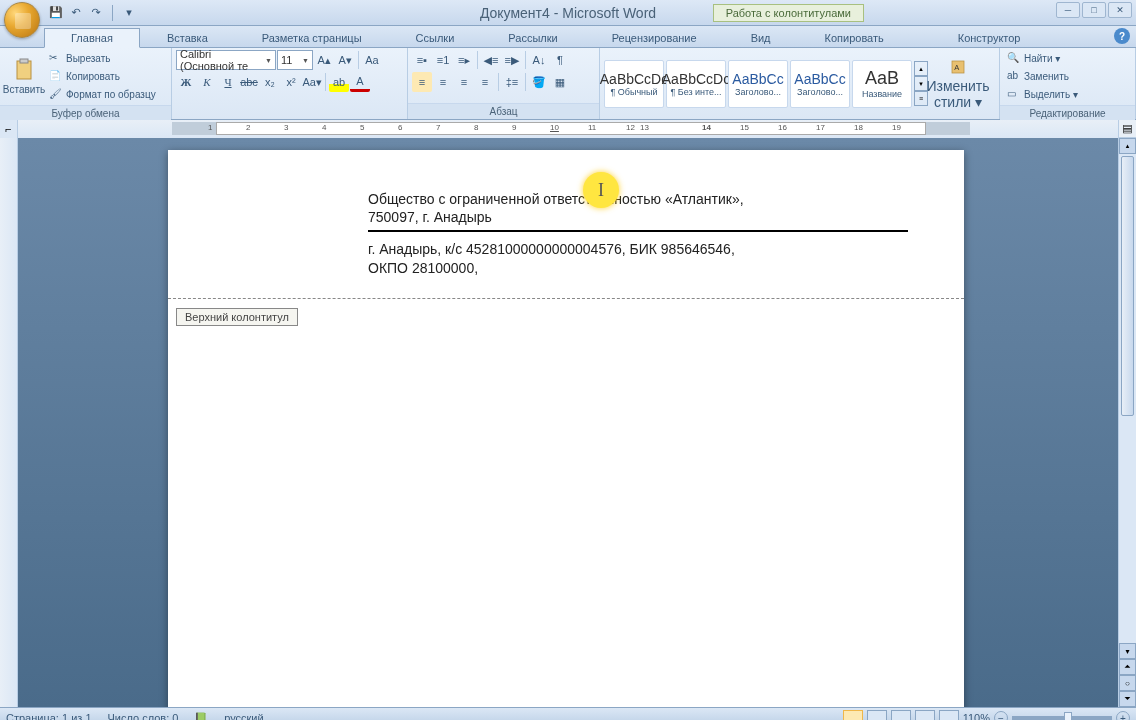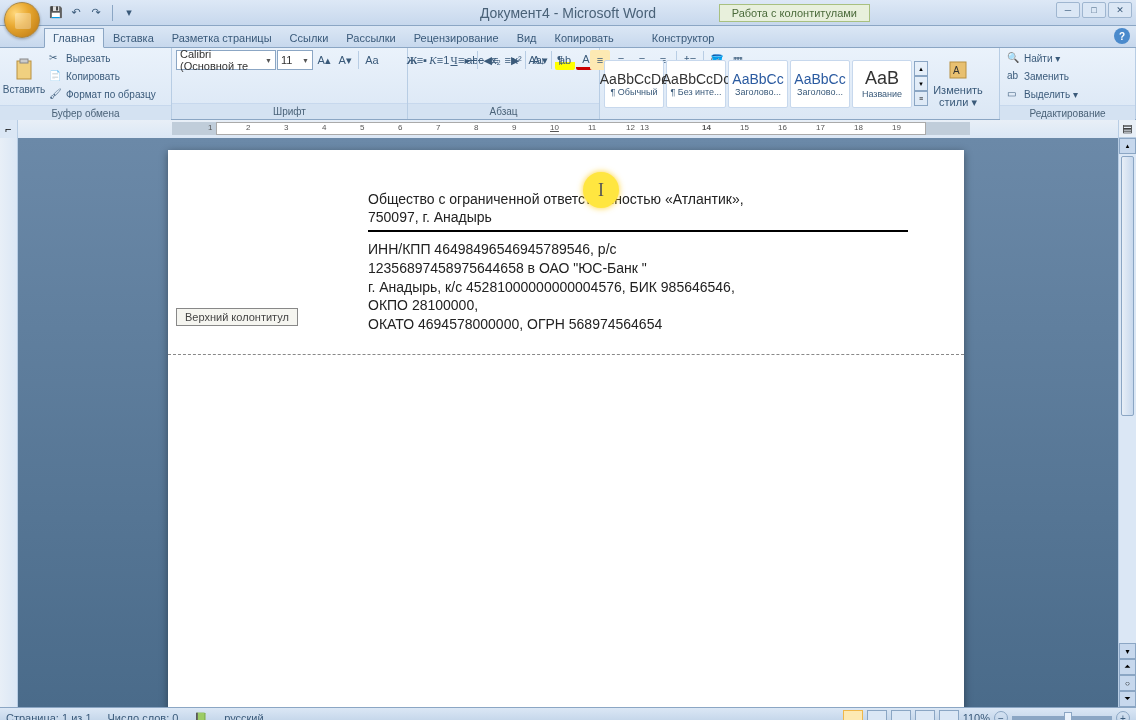--- a/index.html
+++ b/index.html
@@ -6,27 +6,27 @@
 body { width: 1136px; height: 720px; overflow: hidden; background: linear-gradient(to bottom, #6b89a8 0%, #4a6b8a 100%); font-size: 11px; }
 
 
 .titlebar { height: 26px; background: linear-gradient(to bottom, #dde8f6 0%, #c7d8ed 100%); display: flex; align-items: center; position: relative; border-bottom: 1px solid #8ba6c4; }
 .office-button { width: 36px; height: 36px; background: radial-gradient(circle at 30% 30%, #ffd77a, #e8a830 40%, #b87410); border-radius: 50%; position: absolute; left: 4px; top: 2px; z-index: 10; border: 1px solid #a6874a; box-shadow: 0 1px 3px rgba(0,0,0,0.3); }
 .office-button::after { content: ""; position: absolute; width: 16px; height: 16px; left: 10px; top: 10px; background: #fff; border-radius: 2px; opacity: 0.3; }
 .qat { margin-left: 48px; display: flex; gap: 4px; align-items: center; }
 .qat-btn { width: 16px; height: 16px; display: grid; place-items: center; color: #3a5a7a; cursor: pointer; }
 .qat-sep { width: 5px; height: 16px; border-left: 1px solid #8ba6c4; margin-left: 4px; }
 .title-center { position: absolute; left: 50%; transform: translateX(-50%); color: #4a6278; font-size: 14px; }
-.context-tab-label { position: absolute; right: 266px; top: 4px; background: #e8f0dc; border: 1px solid #a8c080; padding: 2px 12px; color: #4a6a3a; font-size: 11px; }
+.context-tab-label { position: absolute; right: 272px; top: 4px; background: #e8f0dc; border: 1px solid #a8c080; padding: 2px 12px; color: #4a6a3a; font-size: 11px; }
 .win-controls { position: absolute; right: 4px; top: 2px; display: flex; gap: 2px; }
 .win-btn { width: 24px; height: 16px; background: #dbe7f5; border: 1px solid #9fb6d0; border-radius: 2px; display: grid; place-items: center; font-size: 9px; color: #3a5a7a; cursor: pointer; }
 
 
 .tabs { height: 22px; background: linear-gradient(to bottom, #dbe7f5, #c7d8ed); display: flex; align-items: flex-end; padding-left: 44px; gap: 0; border-bottom: 1px solid #8ba6c4; position: relative; }
-.tab { padding: 3px 8px; color: #3a5a7a; cursor: pointer; font-size: 11px; border: 1px solid transparent; border-bottom: none; }
+.tab { padding: 3px 26px; color: #3a5a7a; cursor: pointer; font-size: 11px; border: 1px solid transparent; border-bottom: none; }
 .tab.active { background: #eaf2fb; border: 1px solid #8ba6c4; border-bottom: 1px solid #eaf2fb; margin-bottom: -1px; position: relative; z-index: 2; }
 .context-tab { margin-left: 20px; }
 .help-icon { position: absolute; right: 6px; top: 2px; width: 16px; height: 16px; border-radius: 50%; background: #4a8acc; color: #fff; display: grid; place-items: center; font-size: 10px; font-weight: bold; cursor: pointer; }
 
 
 .ribbon { height: 72px; background: linear-gradient(to bottom, #eaf2fb 0%, #dbe7f5 100%); display: flex; border-bottom: 1px solid #8ba6c4; }
 .rgroup { border-right: 1px solid #b8cde4; display: flex; flex-direction: column; position: relative; }
 .rgroup-body { flex: 1; display: flex; align-items: center; padding: 2px 4px; gap: 2px; }
 .rgroup-label { height: 16px; background: #d4e2f2; text-align: center; font-size: 10px; color: #4a6278; line-height: 16px; border-top: 1px solid #c7d8ed; position: relative; }
 
@@ -39,21 +39,21 @@
 .font-combo { height: 20px; background: #fff; border: 1px solid #8ba6c4; display: flex; align-items: center; padding: 0 3px; font-size: 11px; color: #333; }
 .font-combo .arrow { margin-left: auto; font-size: 7px; color: #555; }
 .fc-name { width: 100px; }
 .fc-size { width: 36px; }
 
 .icon-btn { width: 20px; height: 20px; display: grid; place-items: center; cursor: pointer; border-radius: 2px; color: #3a5a7a; font-size: 11px; }
 .icon-btn.bold { font-weight: bold; font-family: "Times New Roman"; }
 .icon-btn.italic { font-style: italic; font-family: "Times New Roman"; }
 .icon-btn.uline { text-decoration: underline; font-family: "Times New Roman"; }
 .icon-row { display: flex; gap: 1px; align-items: center; }
-.vstack { display: flex; flex-direction: row; gap: 20px; }
+.vstack { display: flex; flex-direction: column; gap: 2px; }
 .sep-v { width: 1px; height: 18px; background: #b8cde4; margin: 0 2px; }
 
 .style-gallery { display: flex; gap: 2px; align-items: center; }
 .style-item { width: 60px; height: 48px; border: 1px solid #c7d8ed; background: #fff; display: flex; flex-direction: column; align-items: center; justify-content: center; cursor: pointer; font-size: 9px; color: #3a5a7a; border-radius: 2px; }
 .style-sample { font-size: 14px; color: #333; }
 .style-sample.blue { color: #2a5aa0; }
 .style-sample.big { font-size: 18px; }
 .style-spin { width: 14px; display: flex; flex-direction: column; gap: 0; }
 .style-spin div { height: 15px; border: 1px solid #8ba6c4; display: grid; place-items: center; font-size: 7px; cursor: pointer; }
 
@@ -183,21 +183,20 @@
             <s>abc</s>
           </div>
         <div class="icon-btn">x₂</div>
         <div class="icon-btn">x²</div>
         <div class="icon-btn">Aa▾</div>
         <div class="sep-v"></div>
         <div class="icon-btn" style="background:linear-gradient(to bottom,transparent 60%,#ffff00 60%)">ab</div>
         <div class="icon-btn" style="border-bottom:3px solid #c00">A</div>
       </div>
     </div>
-    <div class="rgroup-label">Шрифт</div>
   </div>
 
   <div class="rgroup" style="width:192px">
     <div class="rgroup-body vstack" style="align-items:flex-start">
       <div class="icon-row">
         <div class="icon-btn">≡▪</div>
         <div class="icon-btn">≡1</div>
         <div class="icon-btn">≡▸</div>
         <div class="sep-v"></div>
         <div class="icon-btn">◀≡</div>
@@ -248,21 +247,21 @@
           <div>▴</div>
           <div>▾</div>
           <div>≡</div>
         </div>
       </div>
       <div class="big-btn" style="width:56px">
         <svg class="big-icon" viewBox="0 0 24 24">
             <rect x="4" y="4" width="16" height="16" fill="#e8c070" stroke="#b89040"></rect>
             <text x="7" y="16" font-size="10" fill="#333">A</text>
           </svg>
-        <span style="font-size:11px;text-align:center">Изменить стили ▾</span>
+        <span style="font-size:14px;text-align:center">Изменить стили ▾</span>
       </div>
     </div>
   </div>
 
   <div class="rgroup" style="flex:1">
     <div class="rgroup-body">
       <div class="small-row">
         <div class="small-btn">
             <span class="small-icon">🔍</span>
             <span>Найти ▾</span>
@@ -314,23 +313,21 @@
 
 <div class="workspace">
   <div class="vruler"></div>
   <div class="canvas">
     <div class="page">
       <div class="header-section">
         <div class="cursor-indicator">I</div>
         <div class="header-content">
           <p>Общество с ограниченной ответственностью «Атлантик»,  750097,  г. Анадырь</p>
           <hr class="hr-solid">
-          <p>ИНН/КПП 46498496546945789546,  р/с  12356897458975644658  в ОАО "ЮС-Банк "</p>
           <p>г. Анадырь, к/с 45281000000000004576,   БИК 985646546, ОКПО 28100000,</p>
-          <p>ОКАТО 4694578000000,  ОГРН 568974564654</p>
         </div>
         <div class="header-dashed"></div>
         <div class="header-label">Верхний колонтитул</div>
       </div>
     </div>
   </div>
   <div class="vscroll">
     <div class="vscroll-btn">▴</div>
     <div class="vscroll-thumb"></div>
     <div class="vscroll-nav">

